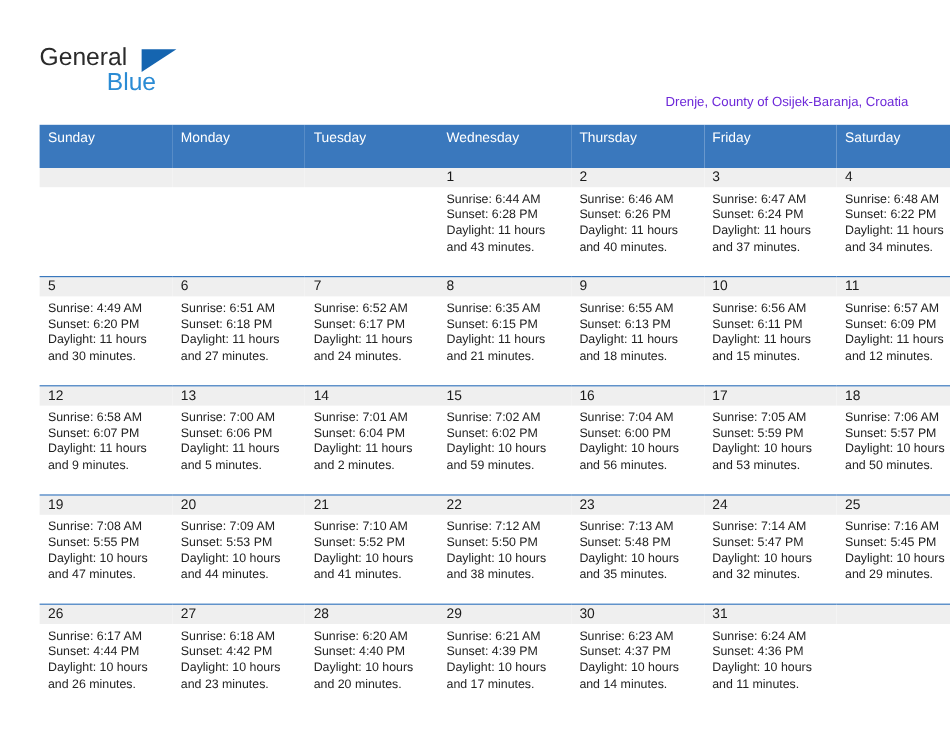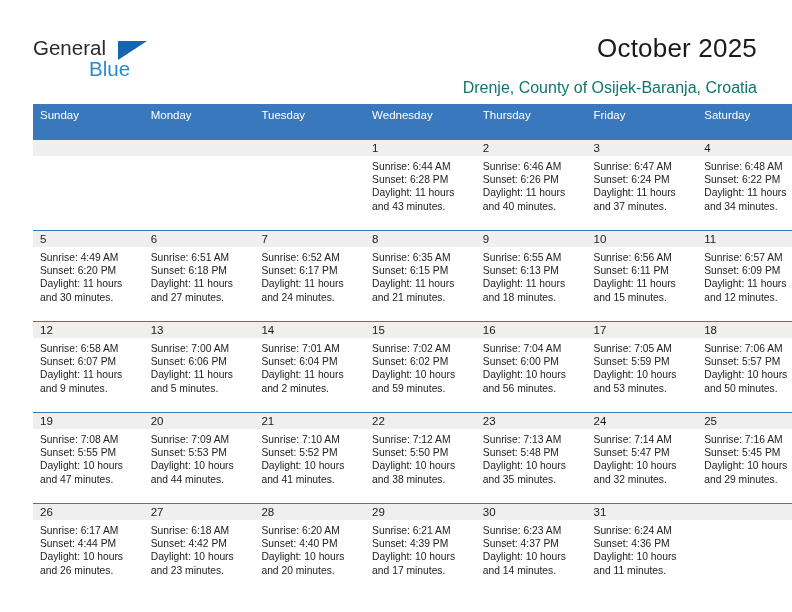--- a/index.html
+++ b/index.html
@@ -70,22 +70,22 @@
     font-size: 26px;
     color: #1a1a1a;
     text-align: right;
     font-weight: normal;
     letter-spacing: 0.2px;
   }
   .subtitle {
     position: absolute;
     right: 35px;
     top: 79px;
-    font-size: 16px;
-    color: #0f766e;
+    font-size: 11px;
+    color: #6d28d9;
     text-align: right;
     font-weight: normal;
   }
 
   
   .cal {
     position: absolute;
     left: 33px;
     top: 104px;
     width: 726px;
@@ -145,21 +145,20 @@
 <body>
 
 <div class="page">
 
   <div class="top">
     <div class="logo">
       <span class="logo-general">General</span>
       <span class="logo-tri"></span>
       <span class="logo-blue">Blue</span>
     </div>
-    <div class="title">October 2025</div>
     <div class="subtitle">Drenje, County of Osijek-Baranja, Croatia</div>
   </div>
 
   <table class="cal">
     <thead>
       <tr>
         <th>Sunday</th>
         <th>Monday</th>
         <th>Tuesday</th>
         <th>Wednesday</th>

